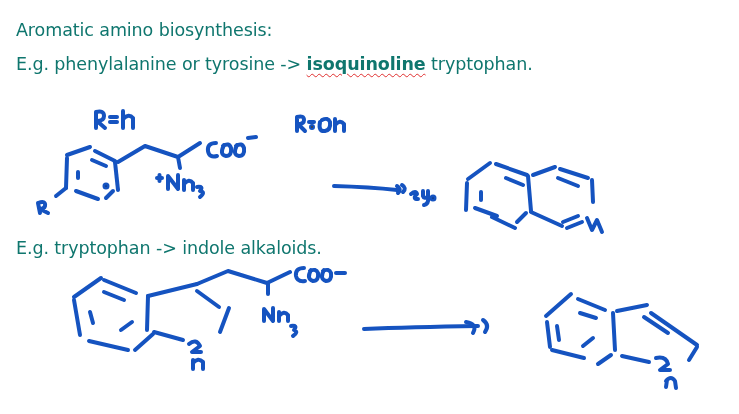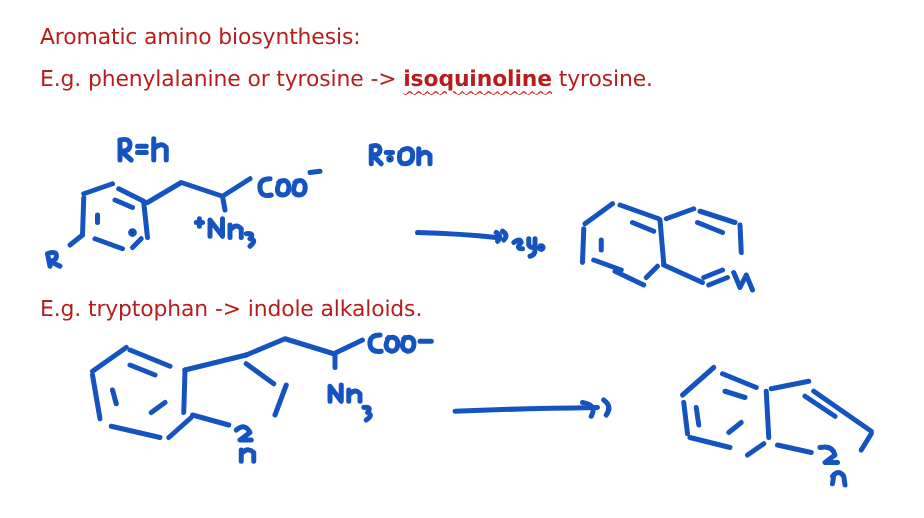--- a/index.html
+++ b/index.html
@@ -1,28 +1,28 @@
 <!DOCTYPE html>
 <html><head>
 <meta charset="utf-8">
 <style>
   html, body { margin:0; padding:0; background:#ffffff; }
   body { width:739px; height:414px; position:relative; overflow:hidden; font-family:"DejaVu Sans", sans-serif; }
-  .line { position:absolute; left:32px; font-size:17.5px; color:#b91c1c; white-space:nowrap; letter-spacing:-0.1px;text-align:right; }
+  .line { position:absolute; left:16px; font-size:17.5px; color:#0f766e; white-space:nowrap; letter-spacing:-0.1px;text-align:right; }
   .squiggle { text-decoration: underline wavy #e03030; text-decoration-thickness:1px; text-underline-offset:3px;font-weight:bold; }
   svg.ink { position:absolute; left:0; top:0; }
   svg.ink path, svg.ink line, svg.ink polyline { fill:none; stroke-linecap:round; stroke-linejoin:round; }
 </style>
 </head>
 <body>
 
 <div class="line" style="top:20px;">Aromatic amino biosynthesis:</div>
 
 <div class="line" style="top:54px;">
-  <span>E.g. phenylalanine or tyrosine -&gt; </span><span class="squiggle">isoquinoline</span><span> tyrosine.</span>
+  <span>E.g. phenylalanine or tyrosine -&gt; </span><span class="squiggle">isoquinoline</span><span> tryptophan.</span>
 </div>
 
 <div class="line" style="top:238px;">E.g. tryptophan -&gt; indole alkaloids.</div>
 
 <svg class="ink" width="739" height="414" viewBox="0 0 739 414">
   <g stroke="#1553c0" stroke-width="4">
 
     <g>
       <path d="M96 112 L96 128 M96 112 Q104 110 104 116 Q104 121 97 121 L105 128"></path>
       <line x1="110" y1="117" x2="117" y2="117"></line>

